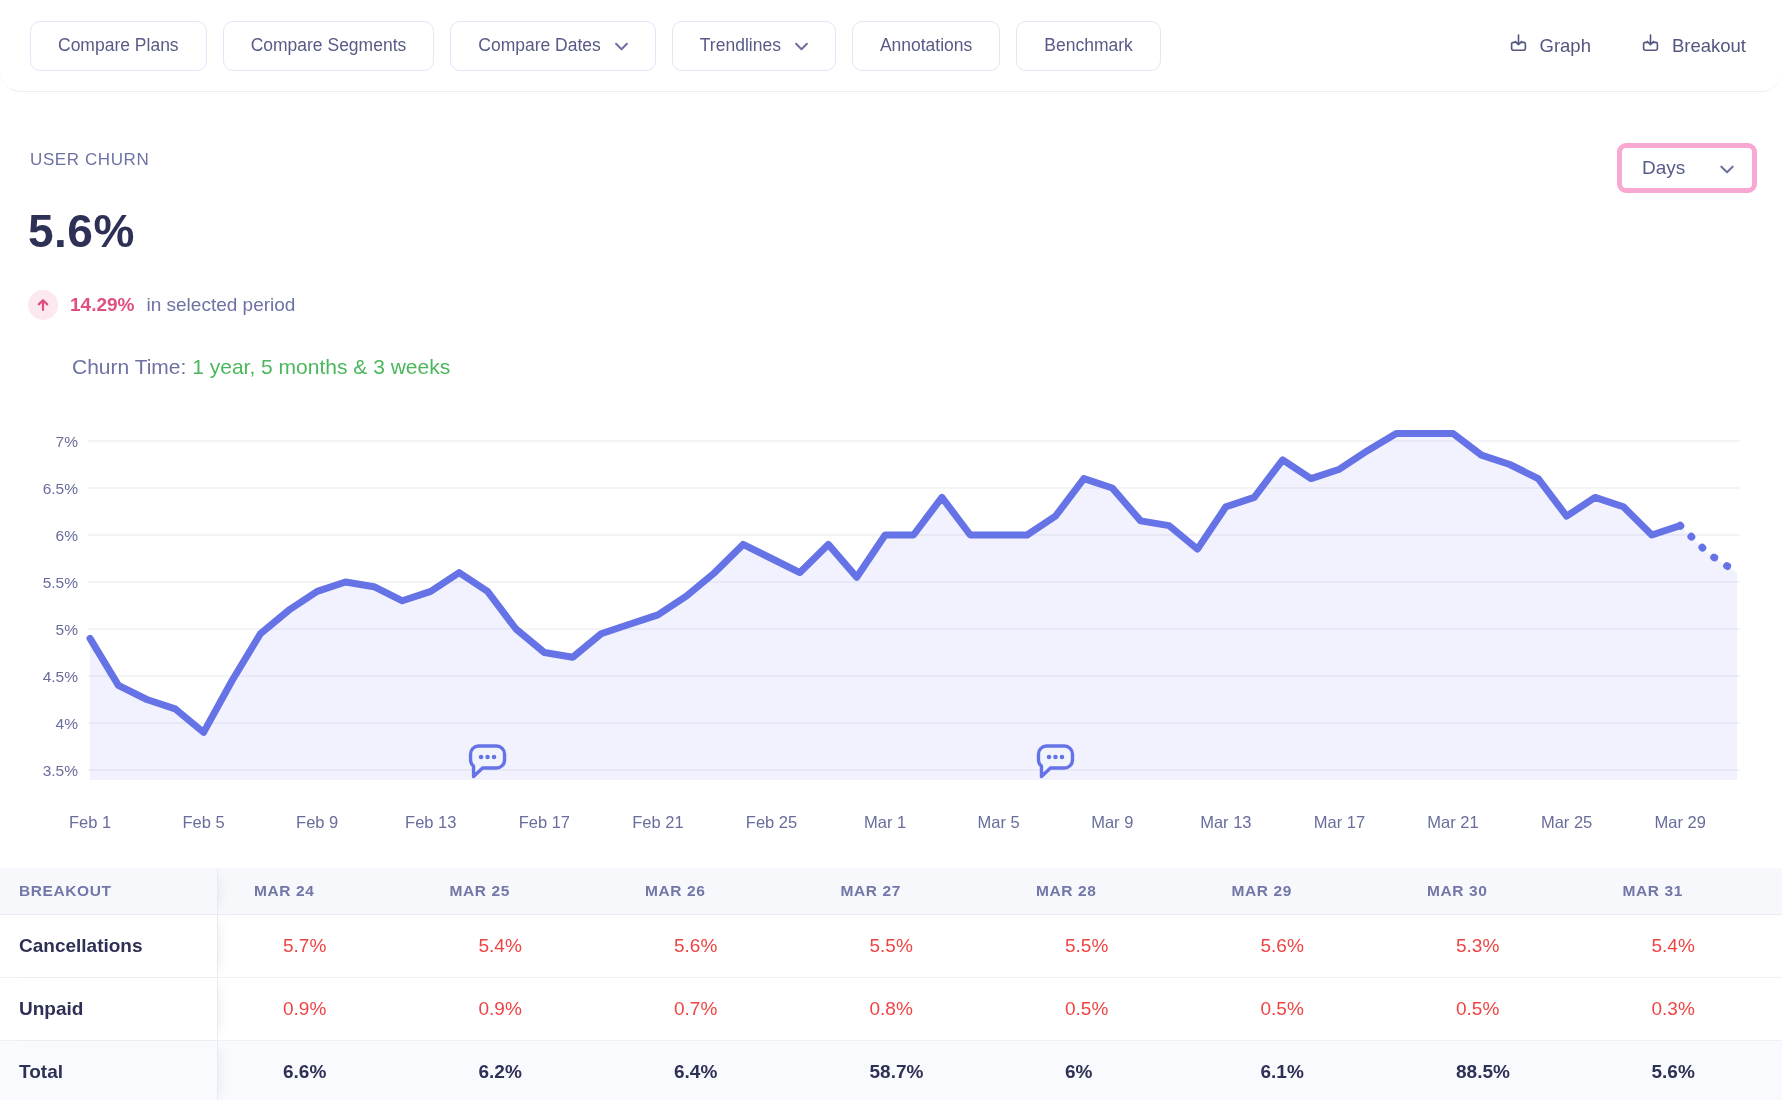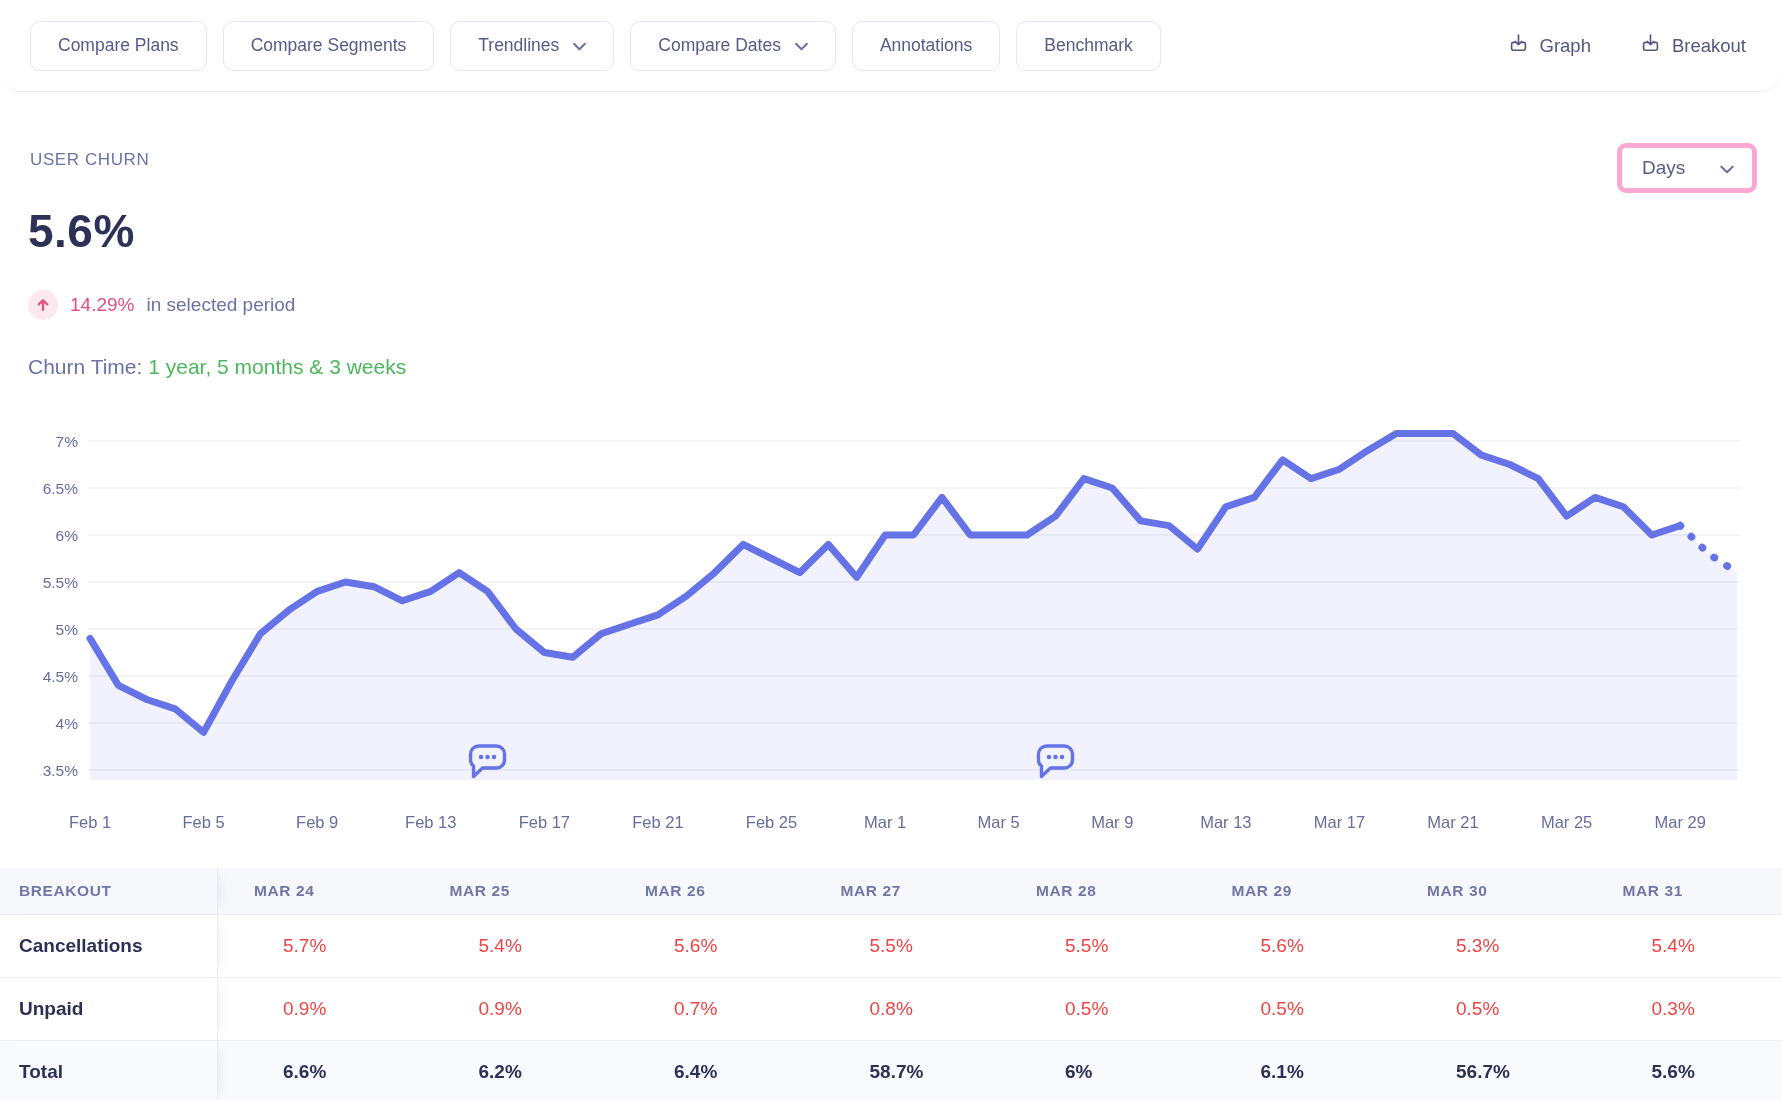--- a/index.html
+++ b/index.html
@@ -14,24 +14,24 @@
           border:1px solid #e4e5f7;border-radius:10px;font-family:inherit;font-size:17.5px;color:#575b86;
           cursor:pointer;white-space:nowrap;}
   .toolbar-right{display:flex;align-items:center;gap:36px;}
   .export-link{display:flex;align-items:center;gap:10px;font-size:18.5px;color:#53577f;cursor:pointer;background:none;border:none;font-family:inherit;}
 
   
   .kpi-title{position:absolute;top:150px;left:30px;font-size:17px;letter-spacing:.6px;color:#6d72a4;}
   .kpi-value{position:absolute;top:204px;left:28px;font-size:46px;font-weight:700;color:#2e3156;letter-spacing:.5px;}
   .kpi-change{position:absolute;top:290px;left:28px;display:flex;align-items:center;gap:12px;font-size:19px;}
   .chg-circle{width:30px;height:30px;border-radius:50%;background:#fce8ef;display:flex;align-items:center;justify-content:center;}
-  .chg-pct{color:#e0507f;font-weight:400;}
+  .chg-pct{color:#e0507f;font-weight:700;}
   .chg-note{color:#6d72a4;}
   .churn-time{position:absolute;top:355px;left:28px;font-size:21px;}
-  .churn-time .lbl{color:#6d72a4;}
+  .churn-time .lbl{color:#6d72a4;margin-left:44px;}
   .churn-time .val{color:#4bb75c;}
 
   .interval-select{position:absolute;top:143px;right:25px;width:140px;height:50px;display:flex;align-items:center;
            justify-content:space-between;padding:0 18px 0 20px;box-sizing:border-box;background:#fff;
            border:5px solid #f9a8d4;border-radius:9px;font-family:inherit;font-size:19px;color:#575c8b;cursor:pointer;}
 
   
   .chart-wrap{position:absolute;top:400px;left:0;width:1782px;height:450px;}
   .chart-wrap svg{display:block;}
 
@@ -54,27 +54,27 @@
 
   <header class="toolbar">
     <div class="toolbar-left">
         <button class="tb-btn">
           <span>Compare Plans</span>
         </button>
         <button class="tb-btn">
           <span>Compare Segments</span>
         </button>
         <button class="tb-btn">
-          <span>Trendlines</span>
+          <span>Compare Dates</span>
           <span><svg width="13" height="9" viewBox="0 0 12 8" fill="none">
               <path d="M1 1.5L6 6.5L11 1.5" stroke="#6b70a0" stroke-width="1.8" stroke-linecap="round" stroke-linejoin="round"></path>
             </svg></span>
         </button>
         <button class="tb-btn">
-          <span>Compare Dates</span>
+          <span>Trendlines</span>
           <span><svg width="13" height="9" viewBox="0 0 12 8" fill="none">
               <path d="M1 1.5L6 6.5L11 1.5" stroke="#6b70a0" stroke-width="1.8" stroke-linecap="round" stroke-linejoin="round"></path>
             </svg></span>
         </button>
         <button class="tb-btn">
           <span>Annotations</span>
         </button>
         <button class="tb-btn">
           <span>Benchmark</span>
         </button>
@@ -211,17 +211,17 @@
         <div class="t-cell">0.3%</div>
       </div>
       <div class="t-row t-body total">
         <div class="t-cell first">Total</div>
         <div class="t-cell">6.6%</div>
         <div class="t-cell">6.2%</div>
         <div class="t-cell">6.4%</div>
         <div class="t-cell">58.7%</div>
         <div class="t-cell">6%</div>
         <div class="t-cell">6.1%</div>
-        <div class="t-cell">56.7%</div>
+        <div class="t-cell">88.5%</div>
         <div class="t-cell">5.6%</div>
       </div>
     </div>
 </div>
 
 </body></html>

